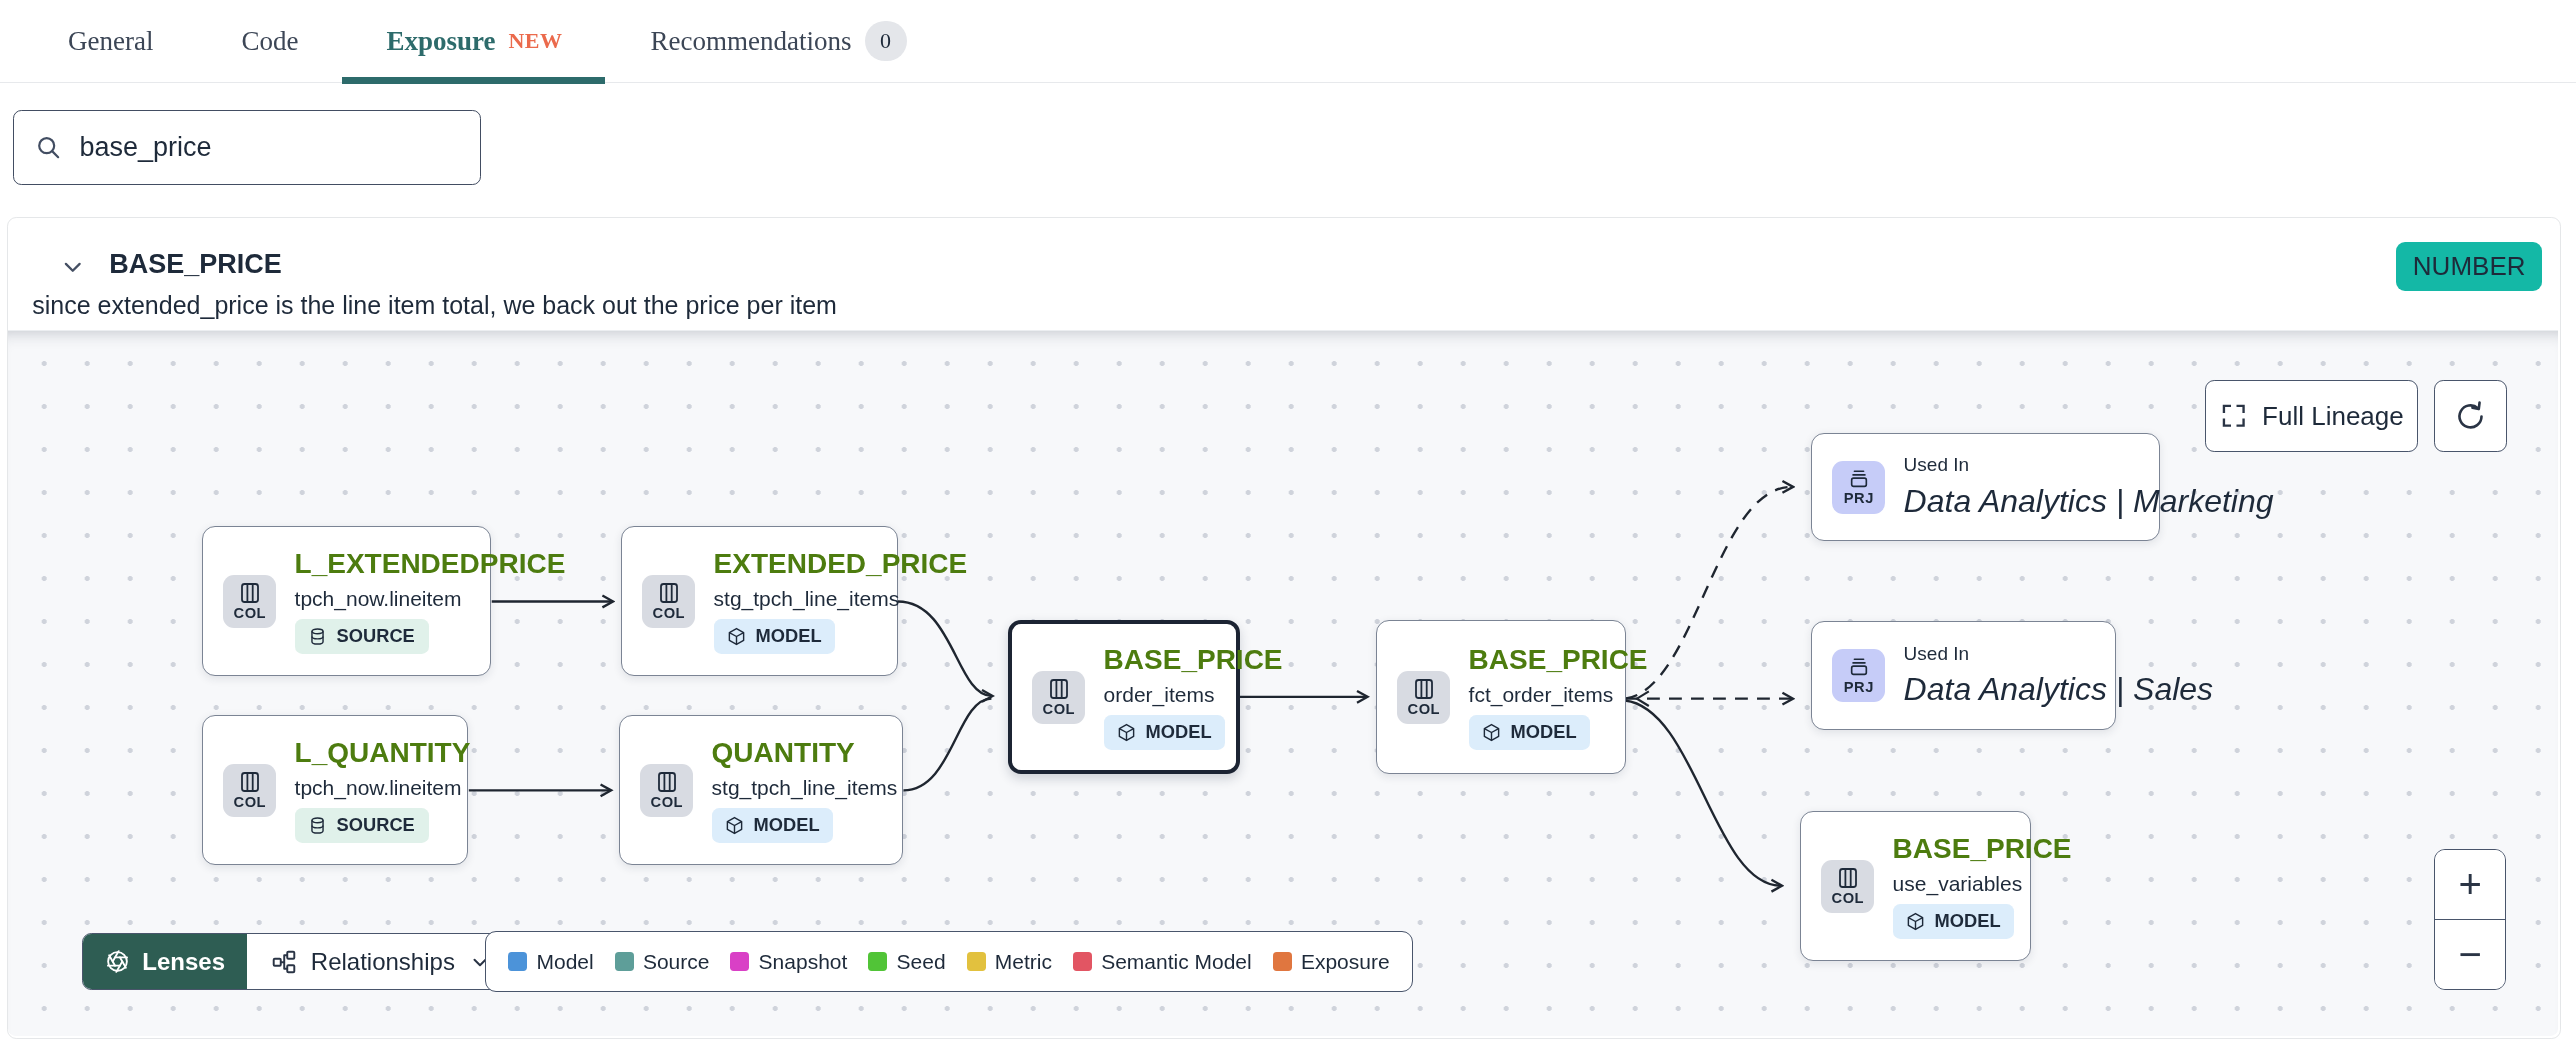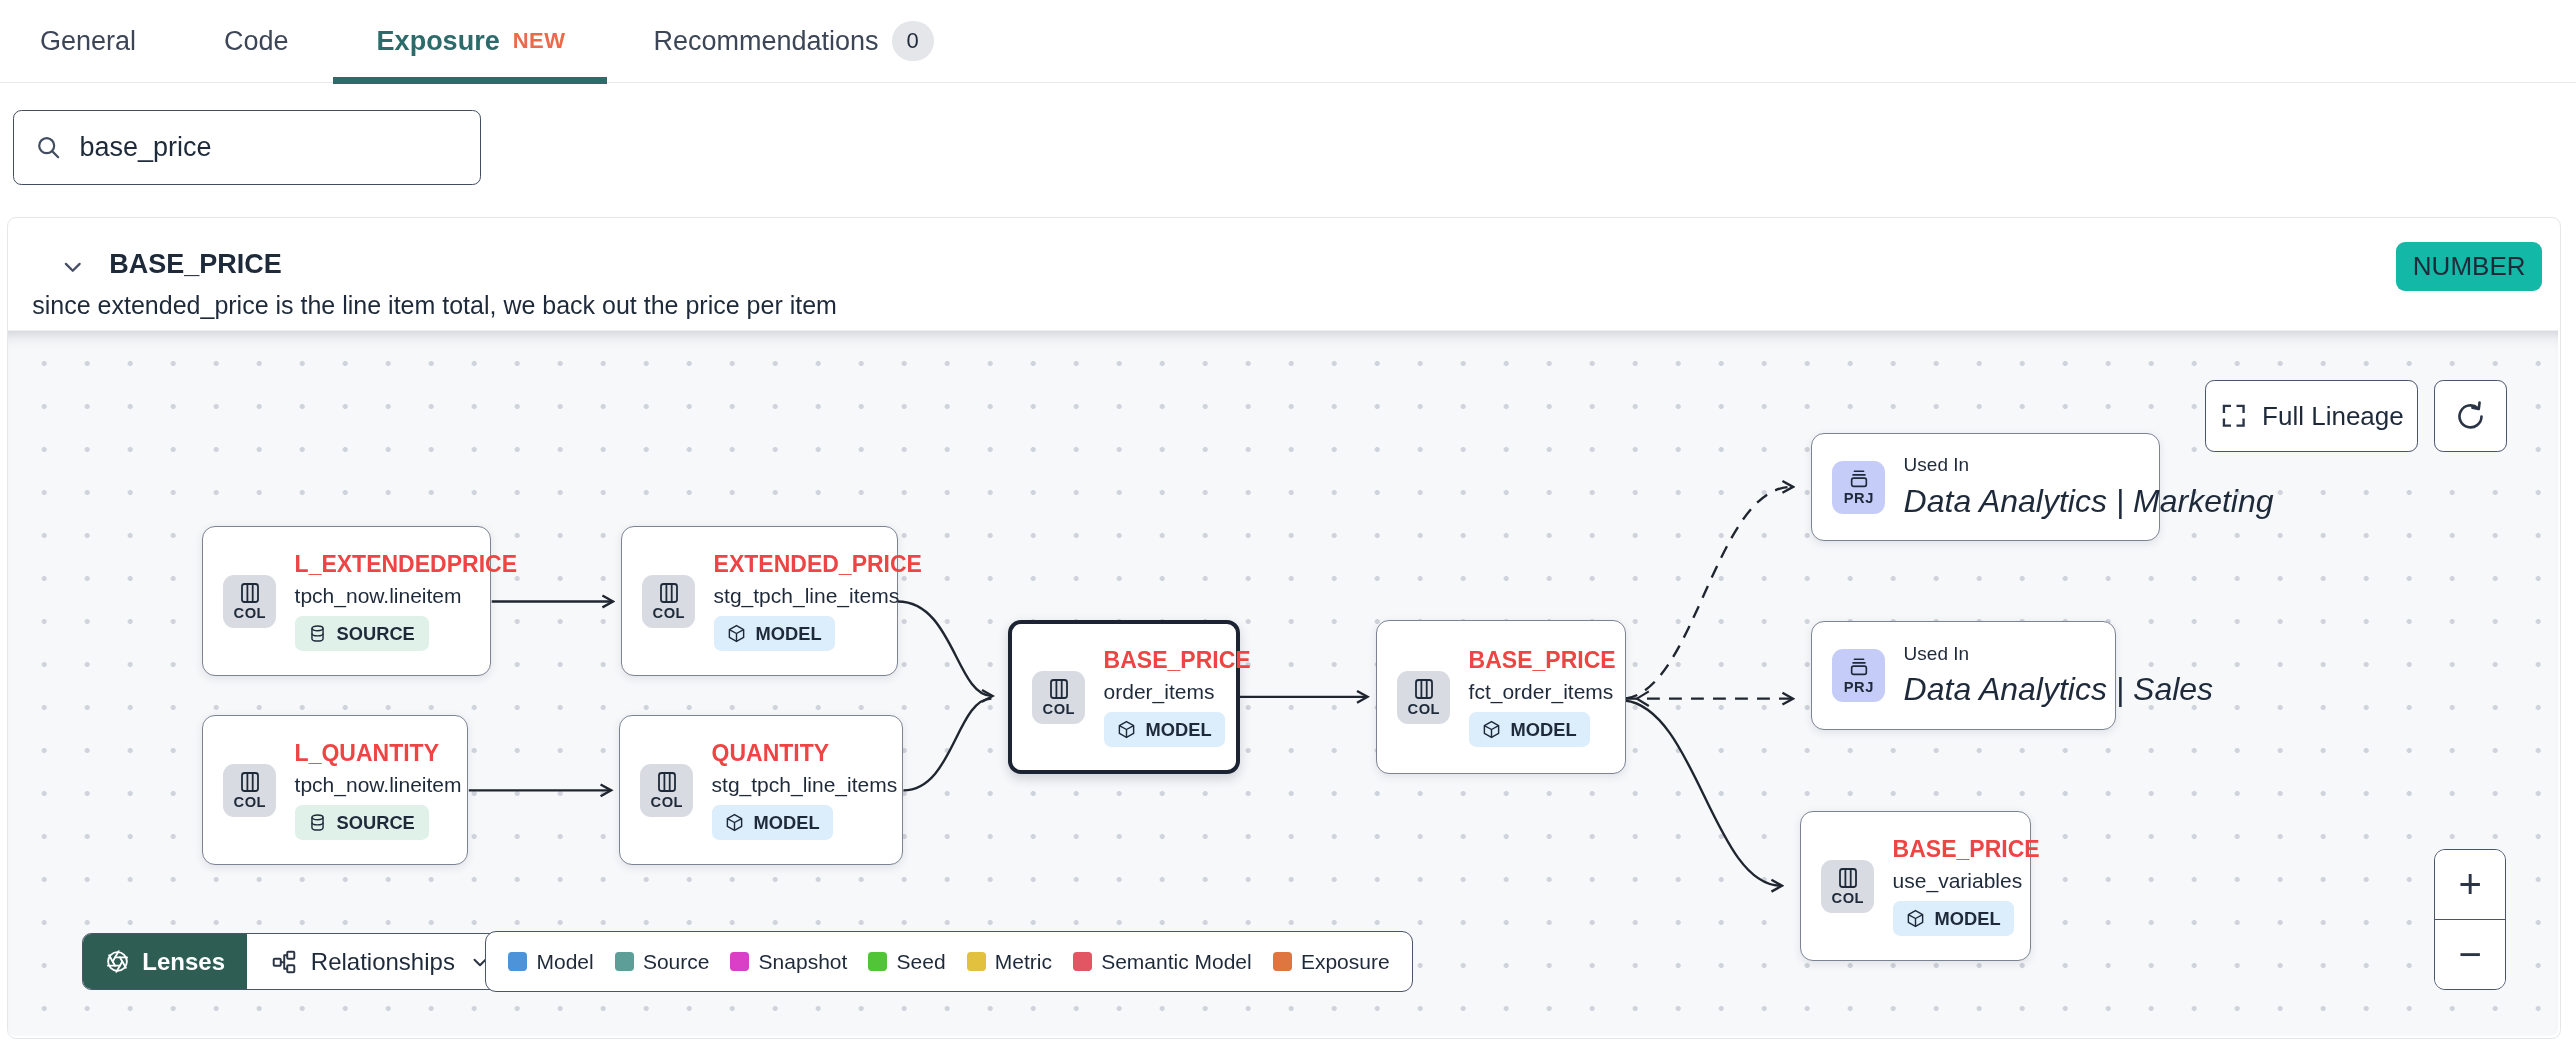--- a/index.html
+++ b/index.html
@@ -2,21 +2,21 @@
 <html style="font-size:14.7px"><head>
 <meta charset="utf-8">
 <style>
   * { margin:0; padding:0; box-sizing:border-box; }
   body { background:#fff; font-family:"Liberation Sans", sans-serif; color:#1e2a3a; }
   .screen { position:relative; width:2576px; height:1053px; background:#fff; overflow:hidden; }
 
   
   .tabbar { position:absolute; top:0; left:0; width:100%; height:83px;
             border-bottom:1.8px solid #e7e9ec; display:flex; align-items:stretch;
-            padding-left:40px; gap:88px; background:#fff; z-index:5; }
+            padding-left:68px; gap:88px; background:#fff; z-index:5;font-family:Liberation Serif, serif; }
   .tab { display:flex; align-items:center; gap:13px; height:100%; position:relative;
          font-size:27px; font-weight:500; color:#3c4656; cursor:pointer; }
   .tab.active { color:#2d6b6b; font-weight:700; }
   .tab.active::after { content:""; position:absolute; left:-44px; right:-42px; bottom:-1.8px;
          height:6.4px; background:#2d6b6b; }
   .new-badge { font-size:22px; font-weight:700; color:#eb6a4c; letter-spacing:0.5px; }
   .count-badge { min-width:42px; height:40px; padding:0 11px; border-radius:20px;
          background:#e4e6ea; color:#1e2a3a; font-size:22px; font-weight:500;
          display:flex; align-items:center; justify-content:center; }
 
@@ -51,21 +51,21 @@
   .node { position:absolute; background:#fff; border:1.8px solid #7b8494; border-radius:13px;
           display:flex; align-items:center; padding-left:20px; gap:18.3px;
           box-shadow:0 2.8px 8.3px rgba(30,40,60,.10); cursor:pointer; }
   .node.selected { border:4.6px solid #1c2433; box-shadow:0 4.6px 11px rgba(30,40,60,.18); }
   .node-icon { width:53px; height:53px; border-radius:11px; background:#d8dbe2;
           display:flex; flex-direction:column; align-items:center; justify-content:center;
           gap:0.9px; flex:0 0 auto; }
   .node-icon.prj { background:#c6ccf8; }
   .node-icon .icon-label { font-size:14.7px; font-weight:700; letter-spacing:0.5px; color:#1e2a3a; }
   .node-body { display:flex; flex-direction:column; align-items:flex-start; gap:6.4px; }
-  .node-title { font-size:23px; font-weight:600; color:#ef4444; white-space:nowrap; }
+  .node-title { font-size:28px; font-weight:600; color:#4d7c0f; white-space:nowrap; }
   .node-sub { font-size:21px; font-weight:400; color:#1e2a3a; white-space:nowrap; }
   .node-pre { font-size:19px; font-weight:400; color:#1e2a3a; }
   .node-title-lg { font-size:32px; font-weight:500; color:#1e2a3a; white-space:nowrap;font-style:italic; }
   .res-badge { display:inline-flex; align-items:center; gap:9.2px; border-radius:7.3px;
           padding:6.4px 13.8px; font-size:18.3px; font-weight:600; color:#1e2a3a; margin-top:1.8px; }
   .res-badge.source { background:#e0f1ea; }
   .res-badge.model { background:#dcedfb; }
 
   
   .ctl-btn { position:absolute; background:#fff; border:1.8px solid #49556b; border-radius:9.2px;

